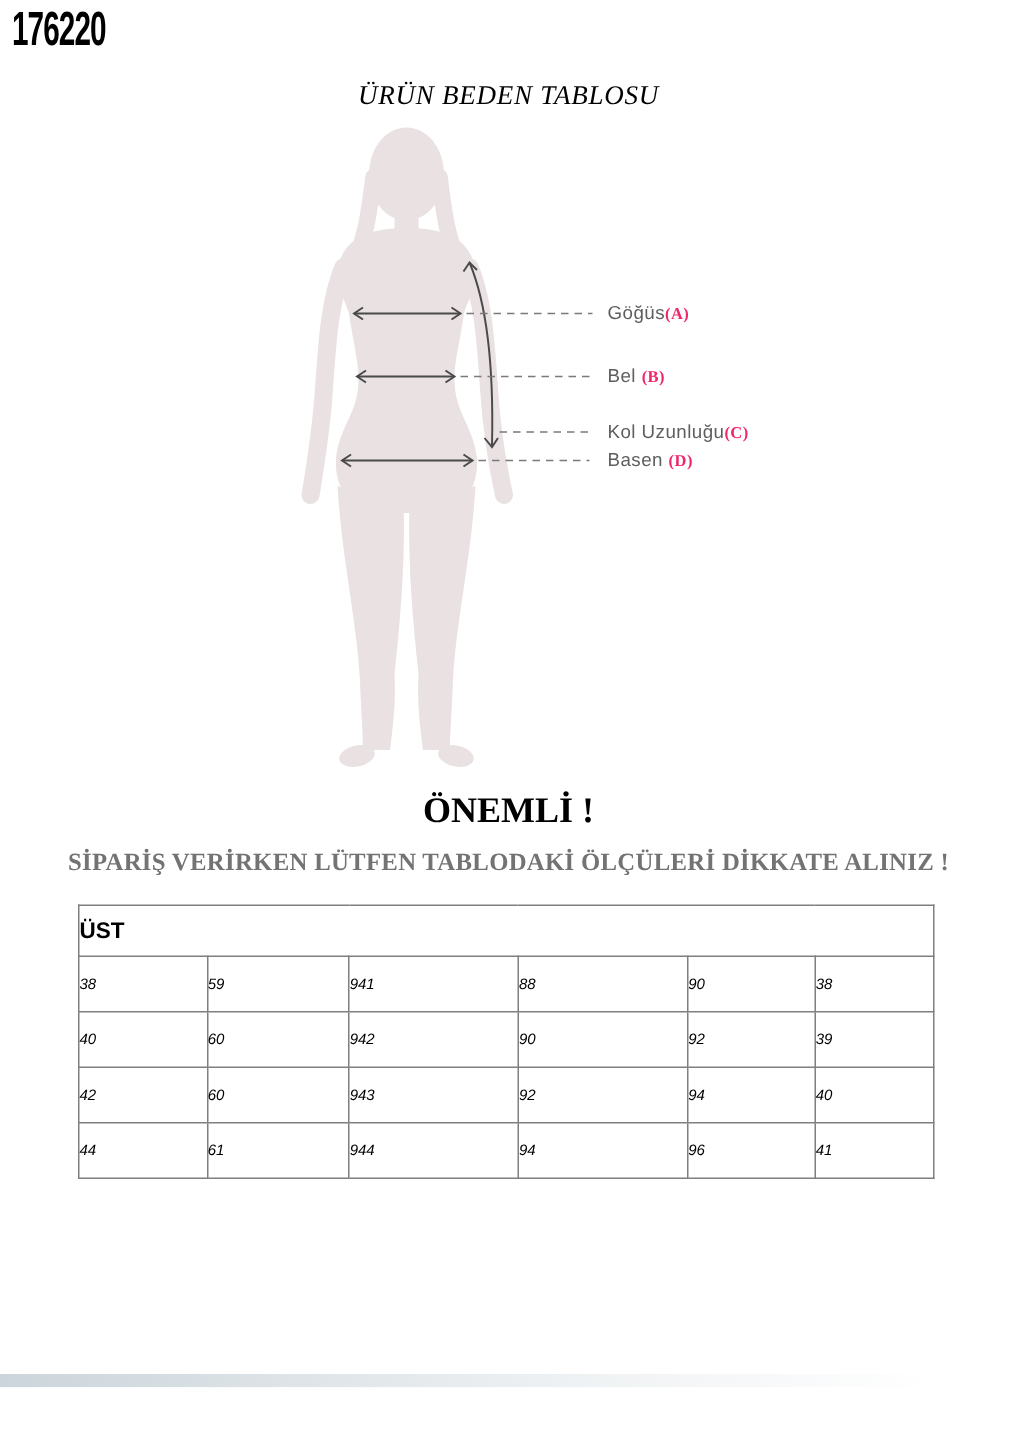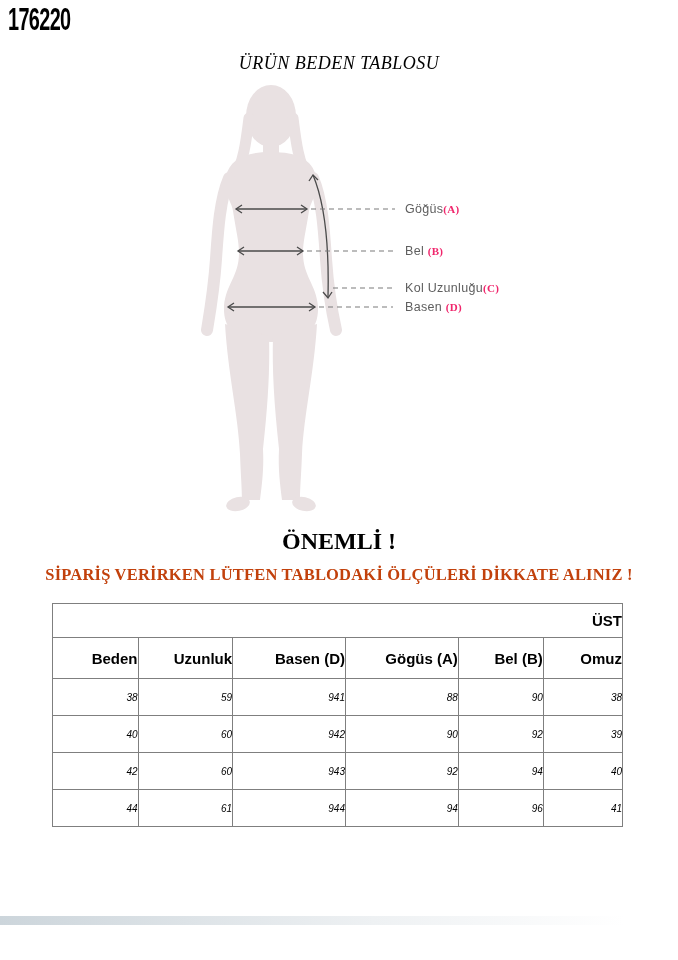--- a/index.html
+++ b/index.html
@@ -35,29 +35,29 @@
   .lbl-0{top:125px}.lbl-1{top:167px}.lbl-2{top:204px}.lbl-3{top:223px}
   
   .notice-heading{
     position:absolute;top:528px;left:0;width:100%;text-align:center;
     font-family:"Liberation Serif",serif;font-weight:700;
     font-size:24px;color:#000000;
   }
   .notice-warning{
     position:absolute;top:565px;left:0;width:100%;text-align:center;
     font-family:"Liberation Serif",serif;font-weight:700;
-    font-size:16.5px;color:#c2410c;letter-spacing:.2px;
+    font-size:16.5px;color:#737373;letter-spacing:.2px;
   }
   
   table.size{
     position:absolute;left:52px;top:603px;width:571px;
     border-collapse:collapse;table-layout:fixed;
   }
   table.size th,table.size td{
-    border:1px solid #7f7f7f;text-align:right;vertical-align:middle;
+    border:1px solid #7f7f7f;text-align:left;vertical-align:middle;
     padding:0;
   }
   tr.group-row th{height:33px;font-size:15px;font-weight:700;}
   tr.cols-row th{height:40px;font-size:15px;font-weight:700;}
   tbody tr{height:37px;}
   tbody td{font-size:10px;font-weight:400;font-style:italic;}
   
   .bottom-bar{
     position:absolute;left:0;bottom:0;width:100%;height:9px;
     background:linear-gradient(to right,#ccd5db 0%,#eef1f3 55%,#ffffff 92%);
@@ -136,28 +136,20 @@
         <col style="width:16.6%">
         <col style="width:19.8%">
       <col style="width:19.8%">
         <col style="width:14.9%">
         <col style="width:13.9%">
     </colgroup>
     <thead>
       <tr class="group-row">
         <th colspan="6">ÜST</th>
       </tr>
-      <tr class="cols-row" id="col-row">
-          <th>Beden</th>
-          <th>Uzunluk</th>
-          <th>Basen (D)</th>
-          <th>Gögüs (A)</th>
-          <th>Bel (B)</th>
-          <th>Omuz</th>
-        </tr>
     </thead>
     <tbody id="table-body">
         <tr>
           <td>38</td>
           <td>59</td>
           <td>941</td>
           <td>88</td>
           <td>90</td>
           <td>38</td>
         </tr>

